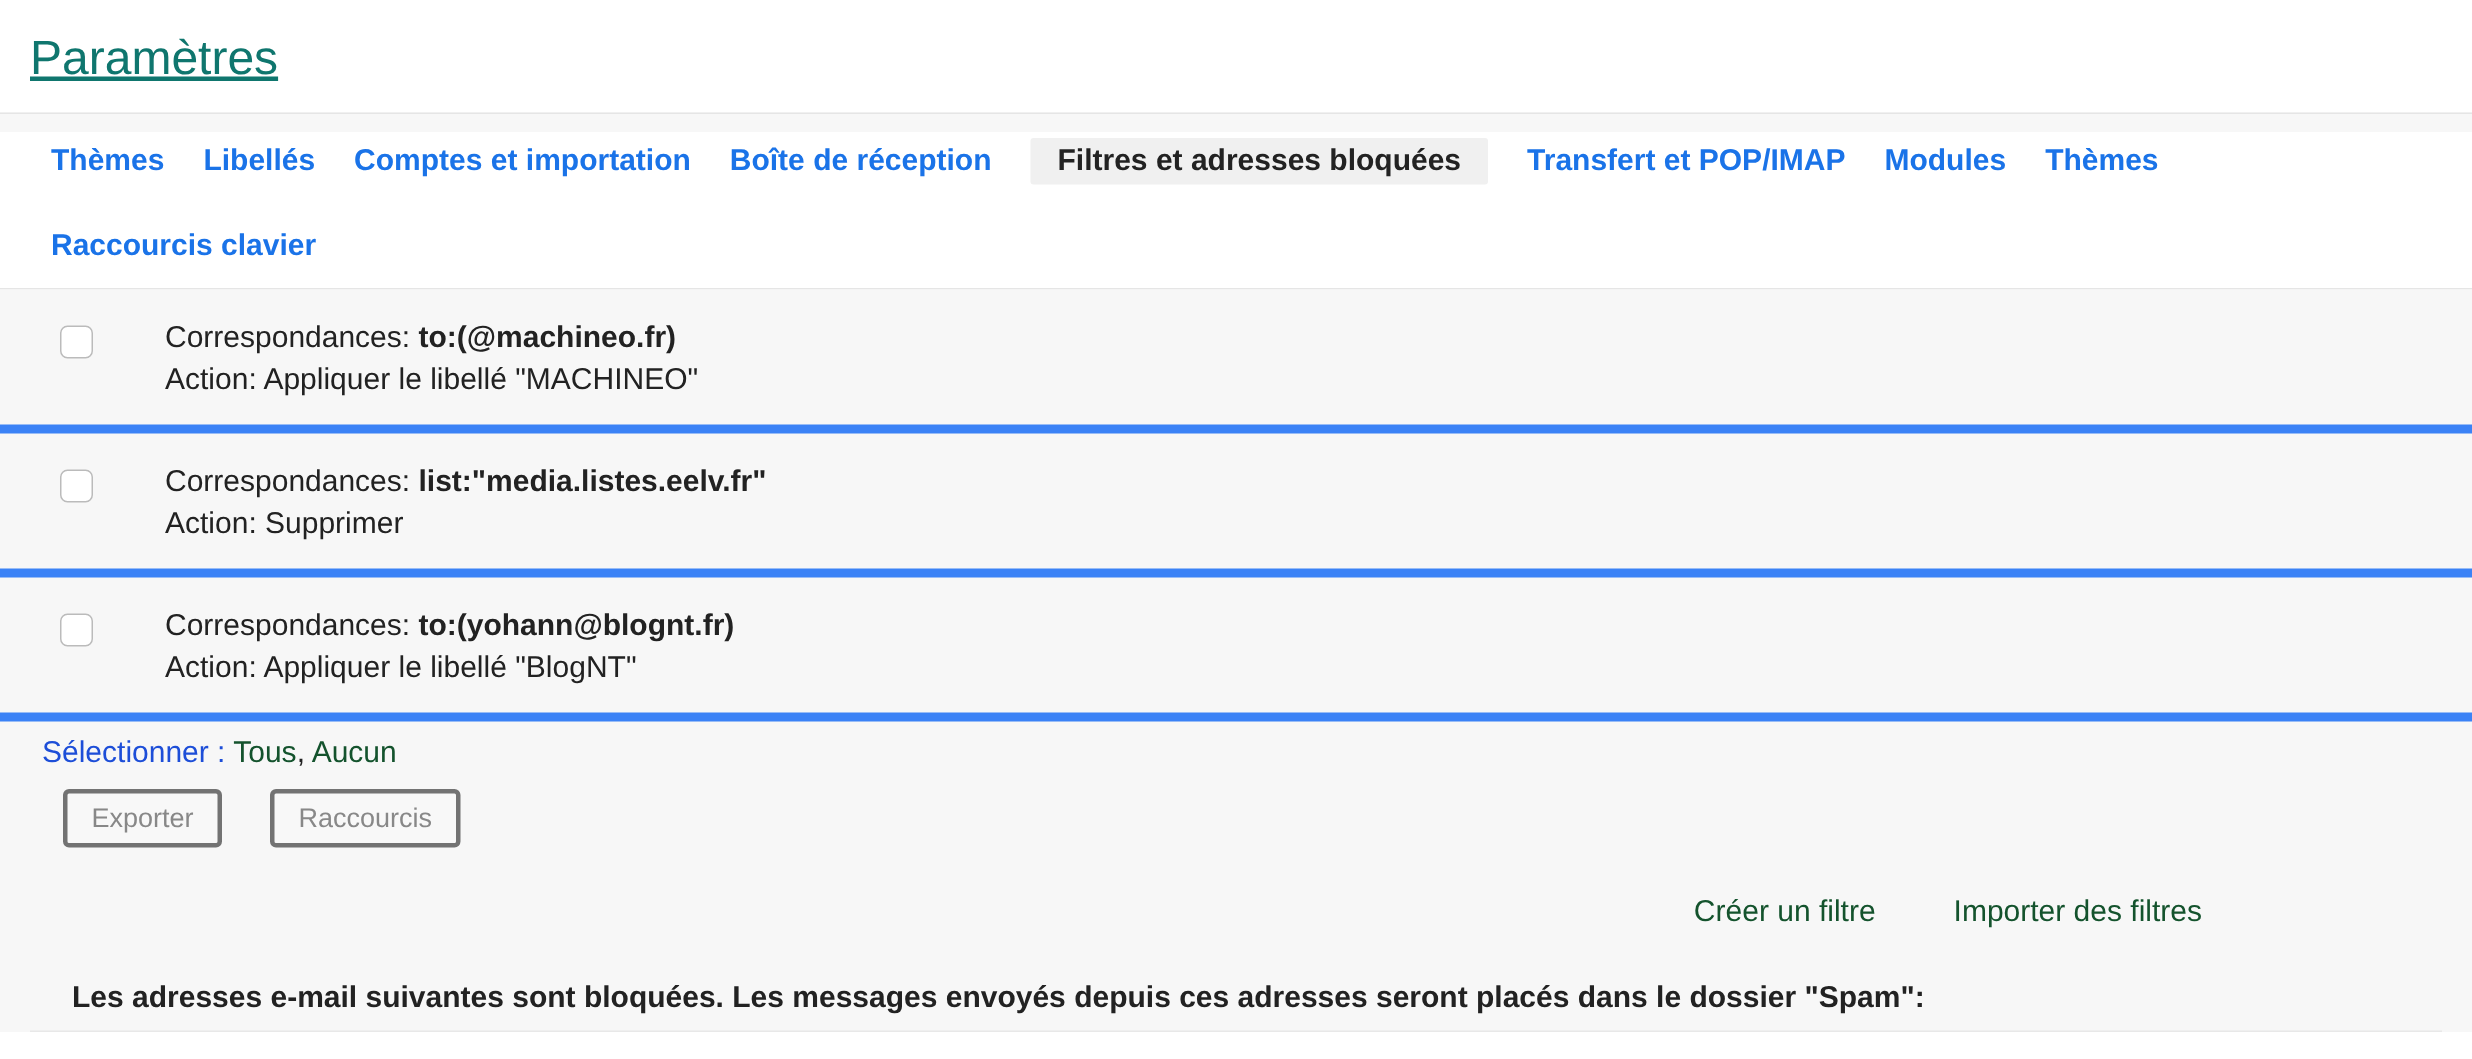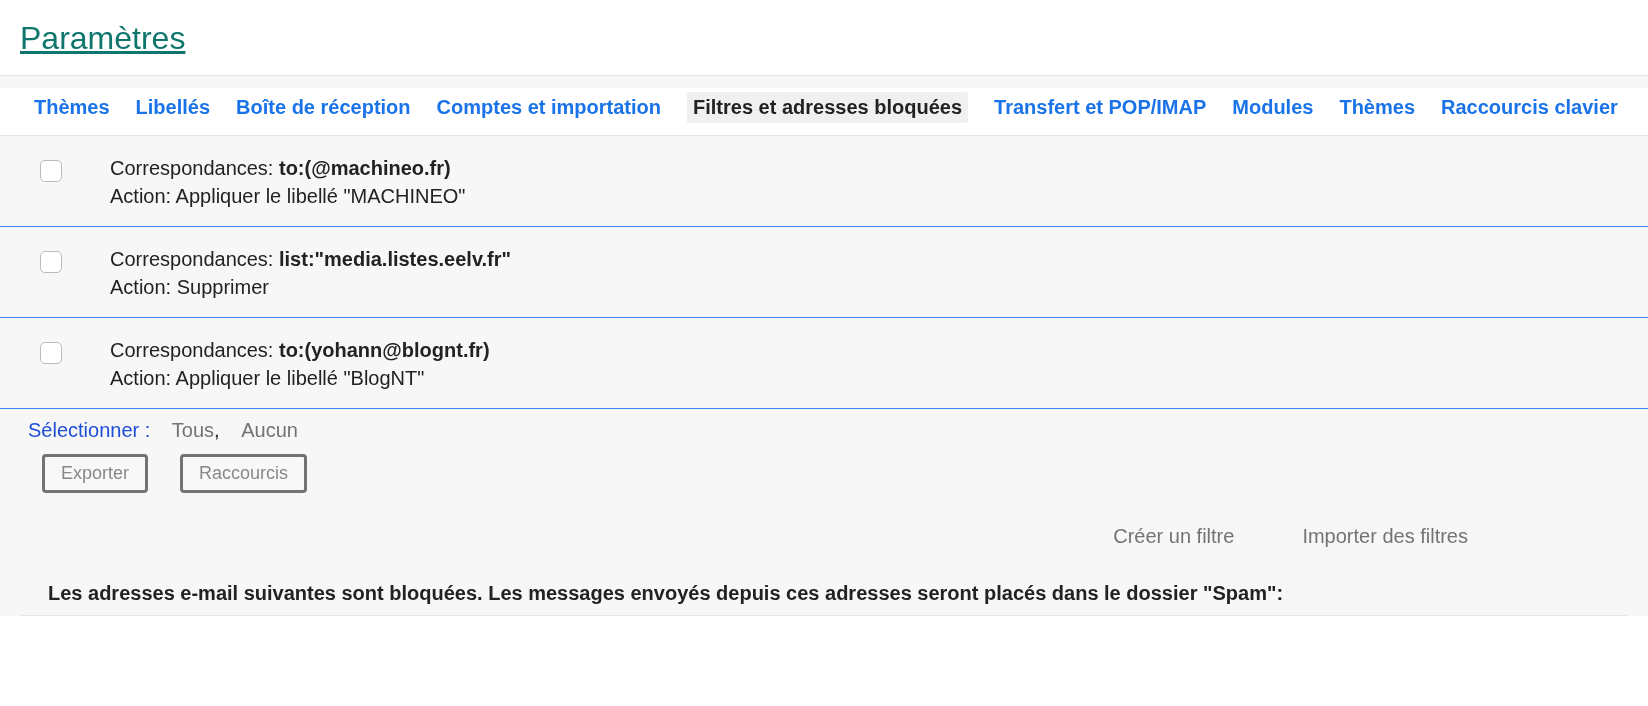--- a/index.html
+++ b/index.html
@@ -32,31 +32,31 @@
     .tab {
       color: #1a73e8;
       font-weight: 700;
       cursor: pointer;
       white-space: nowrap;
       padding: 4px 0;
     }
     .tab.active {
       color: #222;
       background: #f0f0f0;
-      padding: 4px 6px;
+      padding: 4px 18px;
       border-radius: 2px;
     }
     .filters {
       background: #f7f7f7;
     }
     .filter-row {
       display: flex;
       align-items: flex-start;
       padding: 18px 20px 16px 40px;
-      border-bottom: 1px solid #3b82f6;
+      border-bottom: 6px solid #3b82f6;
     }
     .filter-checkbox {
       width: 22px;
       height: 22px;
       border: 1px solid #bbb;
       border-radius: 5px;
       background: #fff;
       margin-top: 6px;
       margin-right: 48px;
       cursor: pointer;
@@ -66,21 +66,21 @@
       font-size: 20px;
       line-height: 1.4;
     }
     .match-label { font-weight: 400; }
     .match-value { font-weight: 700; }
     .action-text { font-weight: 400; }
     .select-row {
       padding: 10px 20px 6px 28px;
     }
     .select-label { color: #1d4ed8; }
-    .link { color: #737373; cursor: pointer; margin-left: 16px; }
+    .link { color: #14532d; cursor: pointer; }
     .button-row {
       display: flex;
       gap: 32px;
       padding: 6px 20px 12px 42px;
     }
     .btn {
       background: #f8f8f8;
       border: 3px solid #737373;
       border-radius: 4px;
       color: #888;
@@ -109,22 +109,22 @@
 </head>
 <body>
 
 <h1 class="page-title">Paramètres</h1>
 
 <div class="content-wrap">
 
   <nav class="tabs">
     <span class="tab">Thèmes</span>
     <span class="tab">Libellés</span>
+    <span class="tab">Comptes et importation</span>
     <span class="tab">Boîte de réception</span>
-    <span class="tab">Comptes et importation</span>
     <span class="tab active">Filtres et adresses bloquées</span>
     <span class="tab">Transfert et POP/IMAP</span>
     <span class="tab">Modules</span>
     <span class="tab">Thèmes</span>
     <span class="tab">Raccourcis clavier</span>
   </nav>
 
   <div class="filters">
 
     <div class="filter-row">

